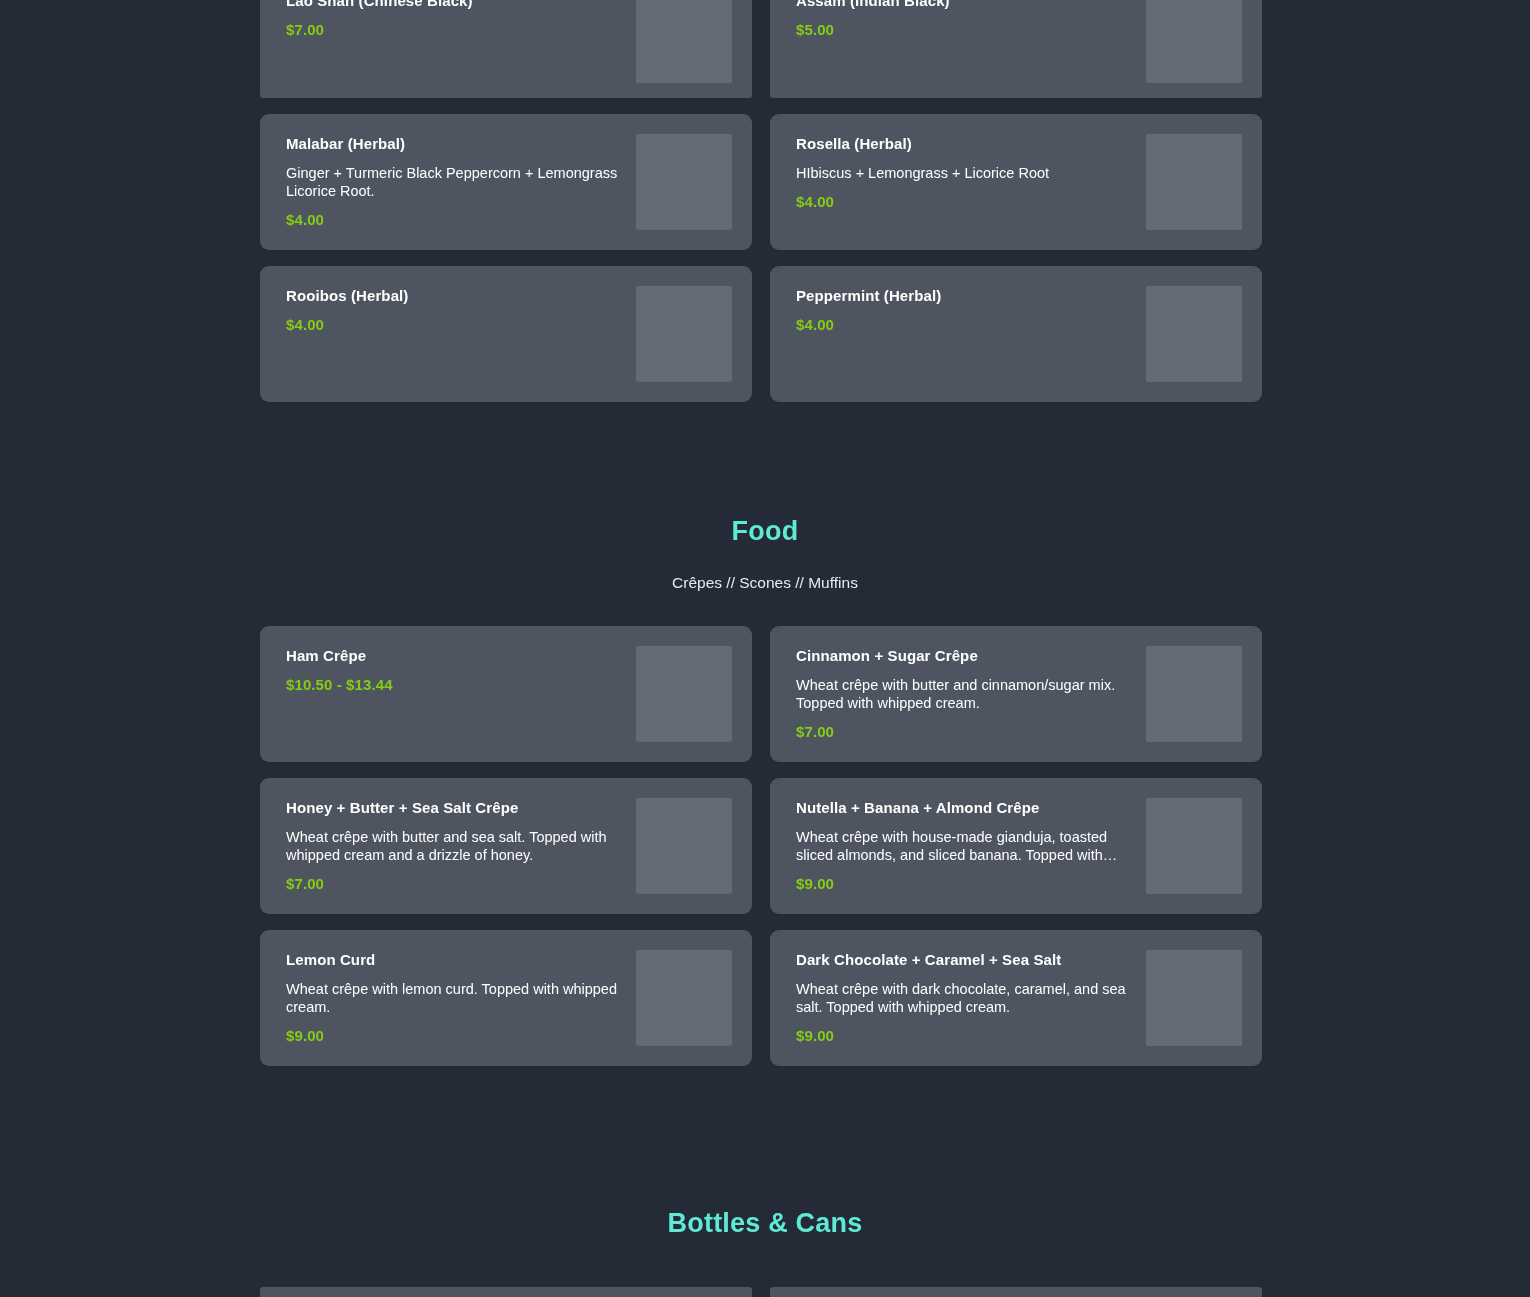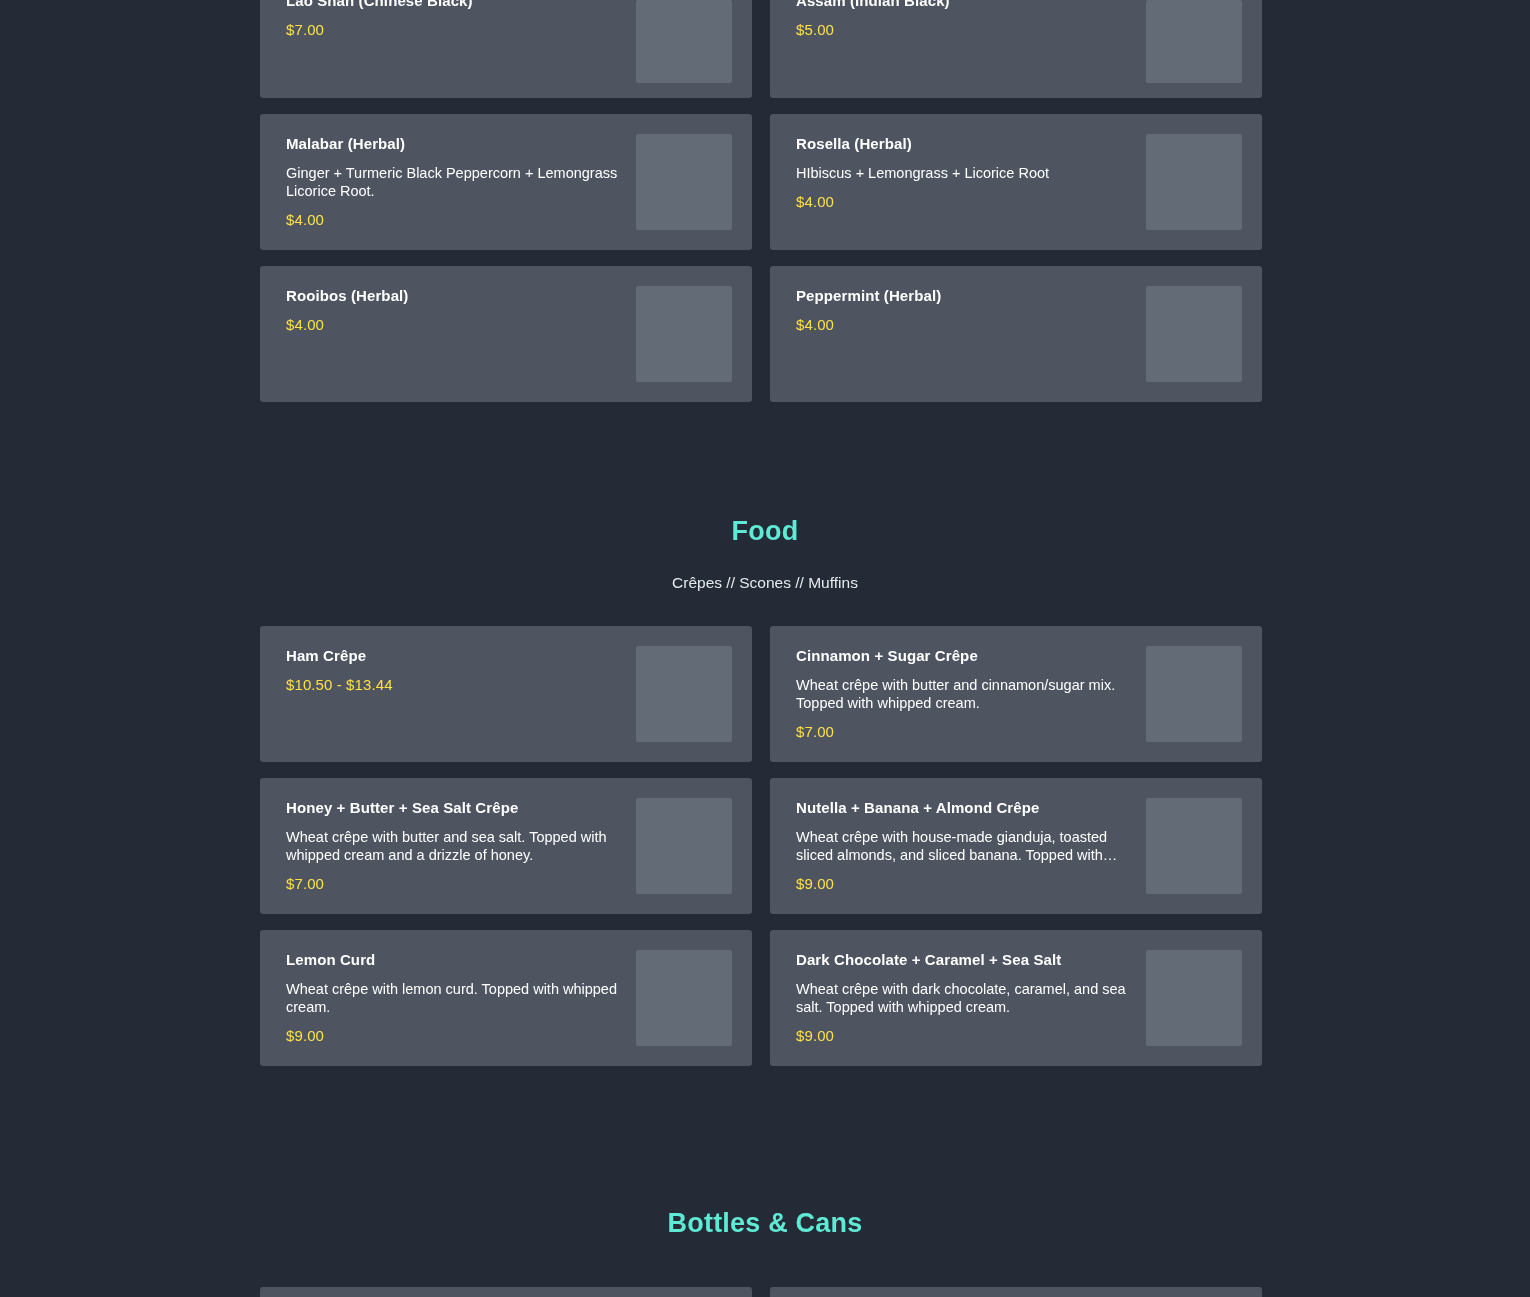--- a/index.html
+++ b/index.html
@@ -33,21 +33,21 @@
   
   .card-grid {
     display: grid;
     grid-template-columns: 492px 492px;
     column-gap: 18px;
     row-gap: 16px;
   }
 
   .item-card {
     background: #4e5560;
-    border-radius: 3px;
+    border-radius: 9px;
     display: flex;
     align-items: flex-start;
     justify-content: space-between;
     padding: 20px 20px 20px 26px;
     min-height: 134px;
     position: relative;
   }
 
   .card-text {
     flex: 1 1 auto;
@@ -71,22 +71,22 @@
     font-weight: 400;
     margin-bottom: 11px;
     overflow: hidden;
     display: -webkit-box;
     -webkit-line-clamp: 2;
     -webkit-box-orient: vertical;
   }
 
   .item-price {
     font-size: 15px;
-    font-weight: normal;
-    color: #fde047;
+    font-weight: bold;
+    color: #84cc16;
     letter-spacing: .1px;
   }
 
   .item-thumb {
     flex: 0 0 auto;
     width: 96px;
     height: 96px;
     background: #636b77;
     border-radius: 2px;
   }

